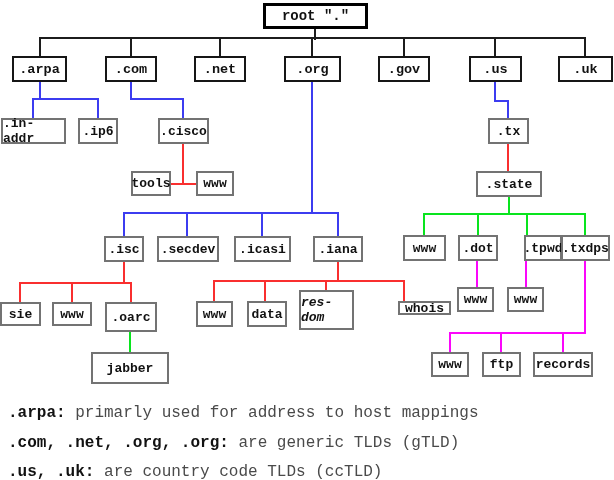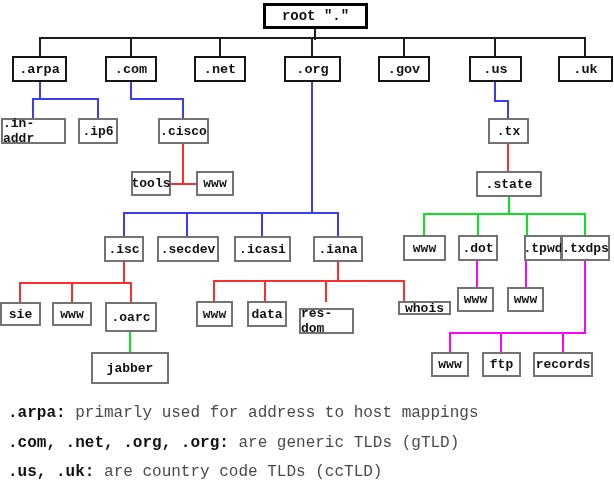--- a/index.html
+++ b/index.html
@@ -96,21 +96,21 @@
     <div class="node plain" style="left: 458px; top: 235px; width: 40px; height: 26px;">.dot</div>
     <div class="node plain" style="left: 508px; top: 235px; width: 38px; height: 26px; margin-left: 16px;">.tpwd</div>
     <div class="node plain" style="left: 561px; top: 235px; width: 49px; height: 26px;">.txdps</div>
     <div class="node plain" style="left: 457px; top: 287px; width: 37px; height: 25px;">www</div>
     <div class="node plain" style="left: 507px; top: 287px; width: 37px; height: 25px;">www</div>
     <div class="node plain" style="left: 0px; top: 302px; width: 41px; height: 24px;">sie</div>
     <div class="node plain" style="left: 52px; top: 302px; width: 40px; height: 24px;">www</div>
     <div class="node plain" style="left: 105px; top: 302px; width: 52px; height: 30px;">.oarc</div>
     <div class="node plain" style="left: 196px; top: 301px; width: 37px; height: 26px;">www</div>
     <div class="node plain" style="left: 247px; top: 301px; width: 40px; height: 26px;">data</div>
-    <div class="node plain" style="left: 299px; top: 308px; width: 55px; height: 26px;">res-dom</div>
+    <div class="node plain" style="left: 299px; top: 290px; width: 55px; height: 40px; font-style: italic;">res-dom</div>
     <div class="node plain" style="left: 398px; top: 301px; width: 53px; height: 14px;">whois</div>
     <div class="node plain" style="left: 91px; top: 352px; width: 78px; height: 32px;">jabber</div>
     <div class="node plain" style="left: 431px; top: 352px; width: 38px; height: 25px;">www</div>
     <div class="node plain" style="left: 482px; top: 352px; width: 39px; height: 25px;">ftp</div>
     <div class="node plain" style="left: 533px; top: 352px; width: 60px; height: 25px;">records</div>
   </div>
 <div id="legend">
     <div class="legend-line"><span class="b">.arpa:</span><span> primarly used for address to host mappings</span></div>
     <div class="legend-line"><span class="b">.com, .net, .org, .org:</span><span> are generic TLDs (gTLD)</span></div>
     <div class="legend-line"><span class="b">.us, .uk:</span><span> are country code TLDs (ccTLD)</span></div>

